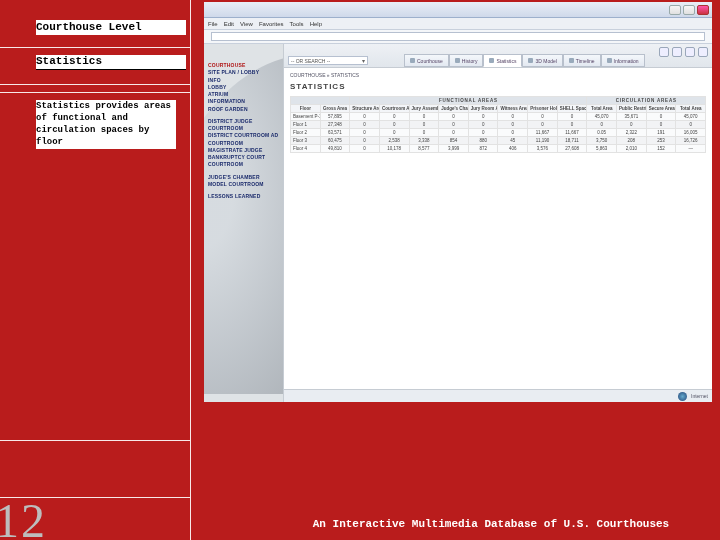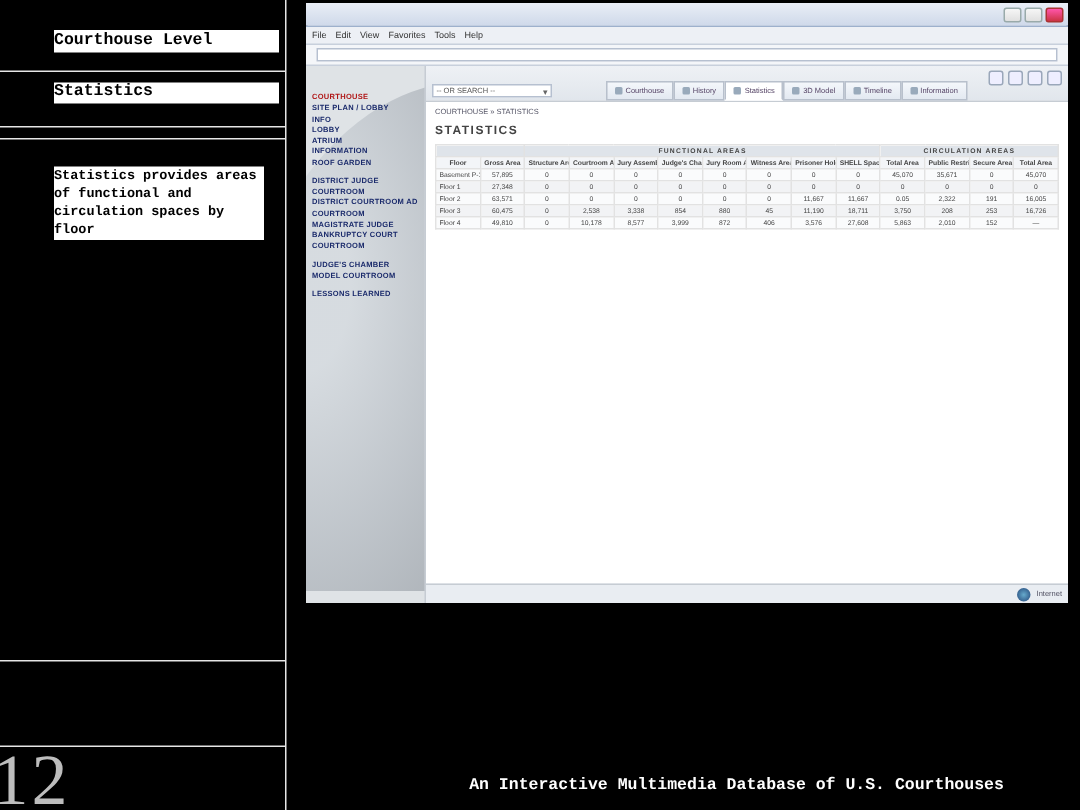--- a/index.html
+++ b/index.html
@@ -1,39 +1,39 @@
 <!DOCTYPE html>
 <html><head>
 <meta charset="utf-8">
 <style>
   * { box-sizing: border-box; margin: 0; padding: 0; }
   html, body { width: 720px; height: 540px; font-family: Verdana, Geneva, sans-serif; overflow: hidden; }
   .slide {
-    width: 720px; height: 540px; background: #000000; position: relative; color: #000;
+    width: 720px; height: 540px; background: #b91c1c; position: relative; color: #000;
   }
   .left-col {
     position: absolute; left: 0; top: 0; width: 190px; height: 540px;
   }
   .title {
     position: absolute; left: 36px; top: 20px; width: 150px;
     font-family: "Courier New", monospace; font-weight: bold; font-size: 11px; color: #000;
     background: #fff; line-height: 1.35;
   }
   .divider-h1 { position: absolute; left: 0; top: 47px; width: 190px; height: 1px; background: #fff; opacity: .9; }
   .subtitle {
     position: absolute; left: 36px; top: 55px; width: 150px;
     font-family: "Courier New", monospace; font-weight: bold; font-size: 11px; color: #000;
     background: #fff; border-bottom: 1px solid #000; padding-bottom: 2px;
   }
   .divider-h2 { position: absolute; left: 0; top: 84px; width: 190px; height: 1px; background: #fff; opacity: .9; }
   .divider-h3 { position: absolute; left: 0; top: 92px; width: 190px; height: 1px; background: #fff; opacity: .9; }
   .desc {
     position: absolute; left: 36px; top: 100px; width: 140px;
     font-family: "Courier New", monospace; font-weight: bold; font-size: 9px; color: #000;
-    background: #fff; line-height: 1.35; margin-top: 11px;
+    background: #fff; line-height: 1.35;
   }
   .divider-h4 { position: absolute; left: 0; top: 440px; width: 190px; height: 1px; background: #fff; opacity: .9; }
   .divider-h5 { position: absolute; left: 0; top: 497px; width: 190px; height: 1px; background: #fff; opacity: .9; }
   .vline { position: absolute; top: 0; left: 190px; width: 1px; height: 540px; background: #fff; opacity: .9; }
   .pagenum {
     position: absolute; left: -5px; bottom: -8px; color: #bdbdbd;
     font-family: Georgia, serif; font-size: 48px; letter-spacing: 2px;
   }
   .footer {
     position: absolute; left: 270px; bottom: 10px; right: 8px; color: #fff;

